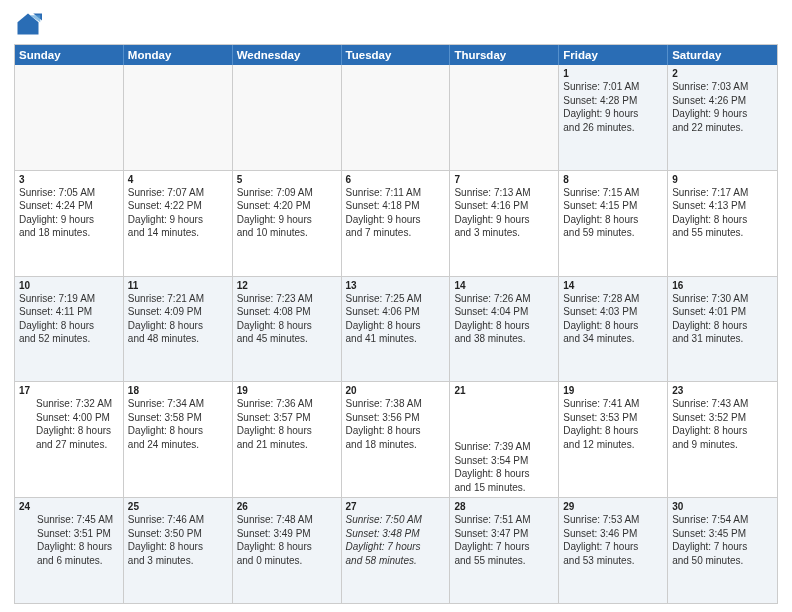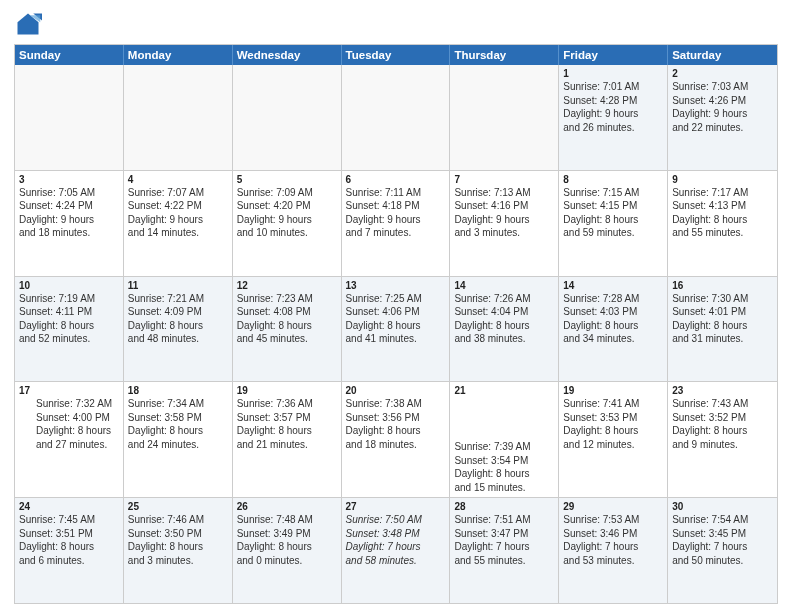--- a/index.html
+++ b/index.html
@@ -319,21 +319,21 @@
             <span class="day-num">23</span>
             <div class="cell-text" style="white-space: pre-line;">Sunrise: 7:43 AM
 Sunset: 3:52 PM
 Daylight: 8 hours
 and 9 minutes.</div>
           </div>
         </div>
         <div class="cal-row">
           <div class="cal-cell shaded">
             <span class="day-num">24</span>
-            <div class="cell-text" style="white-space: pre-line;">Sunrise: 7:45 AM
+            <div class="cell-text" style="white-space: pre-line; margin-left: 18px;">Sunrise: 7:45 AM
 Sunset: 3:51 PM
 Daylight: 8 hours
 and 6 minutes.</div>
           </div>
           <div class="cal-cell shaded">
             <span class="day-num">25</span>
             <div class="cell-text" style="white-space: pre-line;">Sunrise: 7:46 AM
 Sunset: 3:50 PM
 Daylight: 8 hours
 and 3 minutes.</div>

